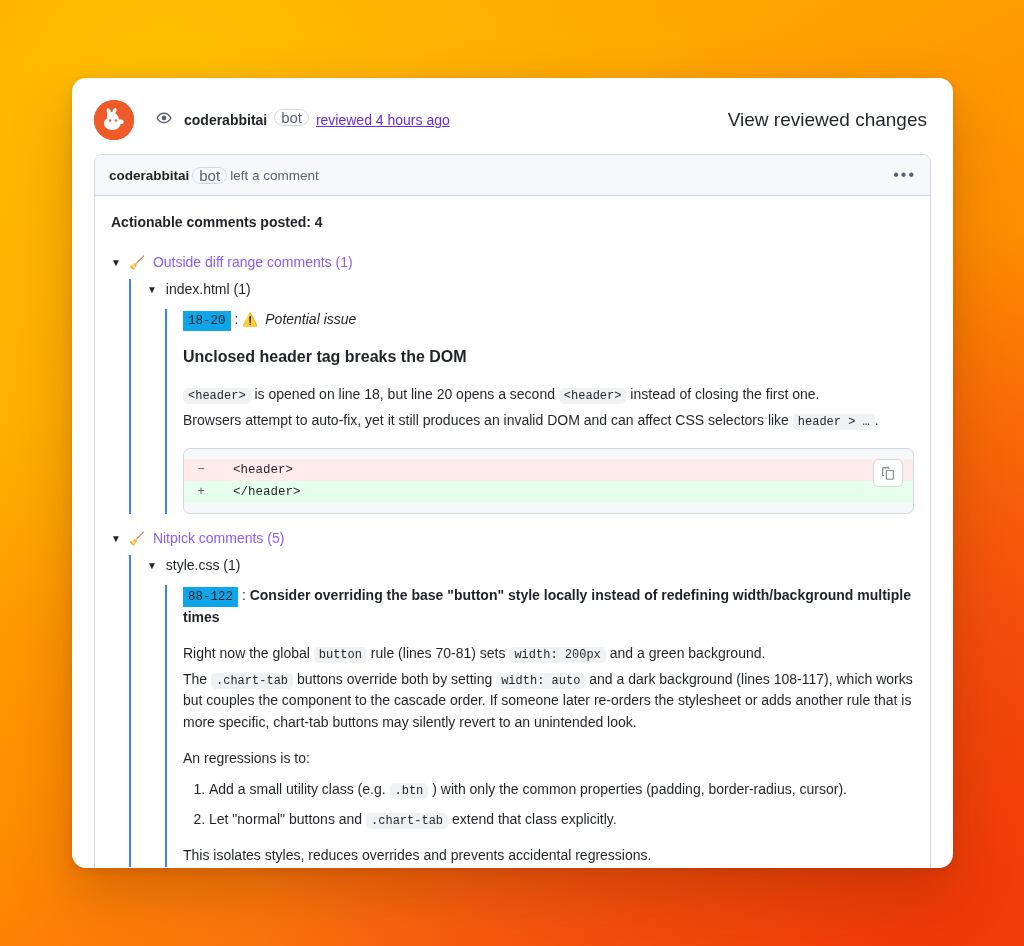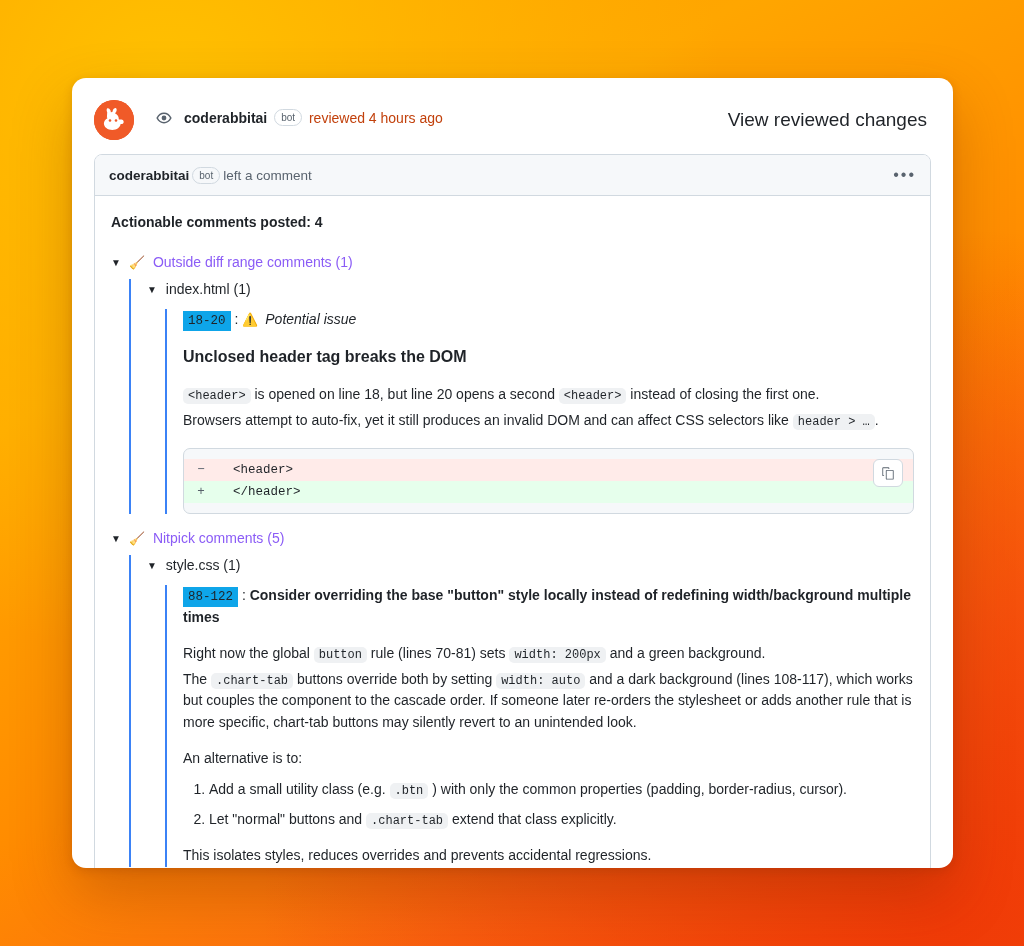--- a/index.html
+++ b/index.html
@@ -32,25 +32,25 @@
     background:#f05a28; position:relative; flex:0 0 auto;
     box-shadow: inset 0 0 0 1px rgba(0,0,0,.06);
     overflow:hidden;
   }
   .avatar svg { position:absolute; left:0; top:0; }
   .eye-icon { margin:10px 12px 0 22px; flex:0 0 auto; color:#59636e; }
   .review-line { flex:1 1 auto; padding-top:9px; font-size:14px; color:#1f2328; }
   .review-line .user { font-weight:700; color:#1f2328; }
   .bot-badge {
     display:inline-block; border:1px solid #d1d9e0; border-radius:10px;
-    font-size:10px; line-height:15px; padding:0 6px; color:#59636e;
+    font-size:15px; line-height:15px; padding:0 6px; color:#59636e;
     vertical-align:2px; margin:0 3px;
     font-family:"Liberation Sans", sans-serif;
   }
-  .review-line .muted { color:#c2410c; }
+  .review-line .muted { color:#6d28d9;text-decoration:underline; }
   .view-changes {
     padding-top:9px; font-size:19px; color:#1f2328; font-weight:400;
     cursor:pointer; white-space:nowrap;
   }
   
   .comment-box {
     margin:0 22px; border:1px solid #d1d9e0; border-radius:8px;
     background:#ffffff; overflow:hidden;
   }
   .comment-head {
@@ -215,21 +215,21 @@
             <span class="nit-title">Consider overriding the base "button" style locally instead of redefining width/background multiple times</span>
           </div>
 
           <div class="para">
             <span>Right now the global </span><span class="code">button</span><span> rule (lines 70-81) sets </span><span class="code">width: 200px</span><span> and a green background.</span>
           </div>
           <div class="para">
             <span>The </span><span class="code">.chart-tab</span><span> buttons override both by setting </span><span class="code">width: auto</span><span> and a dark background (lines 108-117), which works but couples the component to the cascade order. If someone later re-orders the stylesheet or adds another rule that is more specific, chart-tab buttons may silently revert to an unintended look.</span>
           </div>
 
-          <div class="para" style="margin-top:14px">An alternative is to:</div>
+          <div class="para" style="margin-top:14px">An regressions is to:</div>
 
           <ol class="alt">
             <li>
               <span>Add a small utility class (e.g. </span><span class="code">.btn</span><span> ) with only the common properties (padding, border-radius, cursor).</span>
             </li>
             <li>
               <span>Let "normal" buttons and </span><span class="code">.chart-tab</span><span> extend that class explicitly.</span>
             </li>
           </ol>
 

